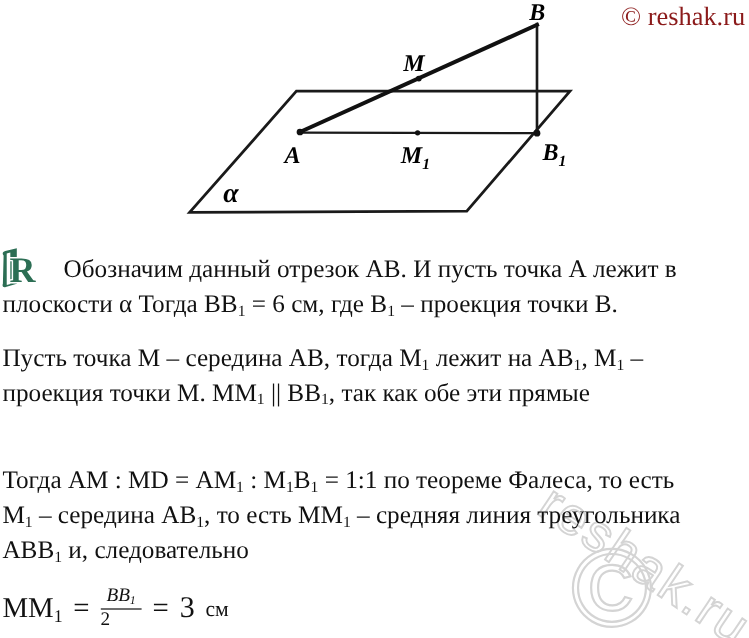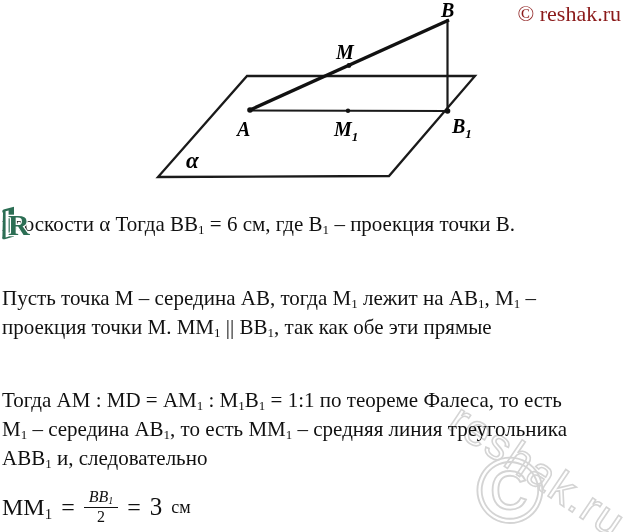--- a/index.html
+++ b/index.html
@@ -20,21 +20,21 @@
   .para{position:absolute;left:2px;z-index:2;font-size:21px;line-height:29px;white-space:nowrap;}
   .para .tl{display:block;}
   .indent{padding-left:51px;}
   sub.sb{font-size:0.62em;vertical-align:baseline;position:relative;top:0.25em;line-height:0;}
   
   .formula{
     position:absolute;left:2px;top:489px;z-index:2;display:flex;align-items:center;
     gap:9px;font-size:24px;white-space:nowrap;
   }
   .f-it{}
-  .frac{display:inline-flex;flex-direction:column;align-items:center;line-height:1.05;}
+  .frac{display:inline-flex;flex-direction:column;align-items:flex-start;line-height:1.05;}
   .frac .num{font-size:16px;font-style:italic;padding:0 5px 1px 5px;border-bottom:1.6px solid #111;}
   .frac .den{font-size:16px;padding-top:1px;}
   .f-val{font-size:25px;}
   .f-unit{font-size:18px;}
   
   .wm{position:absolute;left:428px;top:385px;z-index:1;overflow:visible;}
 </style>
 </head>
 <body>
 
@@ -68,20 +68,21 @@
   <text x="186" y="168" font-size="23" font-style="italic" font-weight="700">α</text>
 </svg>
 
 <svg class="logo" width="34" height="38" viewBox="0 0 34 38">
   <path d="M3,8 C1.6,6.4 2.2,4.8 4.4,4.2 L14,1.8 L14,31.5 L4.8,34.2 C2.6,34.8 1.6,33.4 2.4,31.4 Z" fill="#2c6e54"></path>
   <path d="M5.6,6.2 L8.6,5.4 L8.6,31.6 L5.6,32.5 Z" fill="#ffffff"></path>
   <text x="8" y="30" font-family="Liberation Serif, serif" font-size="30" font-weight="700" fill="#2c6e54" stroke="#ffffff" stroke-width="2.4" paint-order="stroke">R</text>
 </svg>
 
 <div class="para" style="top:210px">
+  <span class="tl indent">Обозначим данный отрезок АВ. И пусть точка А лежит в</span>
   <span class="tl">плоскости α Тогда ВВ<sub class="sb">1</sub> = 6 см, где В<sub class="sb">1</sub> – проекция точки В.</span>
 </div>
 
 <div class="para" style="top:284px">
   <span class="tl">Пусть точка М – середина АВ, тогда М<sub class="sb">1</sub> лежит на АВ<sub class="sb">1</sub>, М<sub class="sb">1</sub> –</span>
   <span class="tl">проекция точки М. ММ<sub class="sb">1</sub> || ВВ<sub class="sb">1</sub>, так как обе эти прямые</span>
 </div>
 
 <div class="para" style="top:386px">
   <span class="tl">Тогда АМ : MD = АМ<sub class="sb">1</sub> : М<sub class="sb">1</sub>В<sub class="sb">1</sub> = 1:1 по теореме Фалеса, то есть</span>

